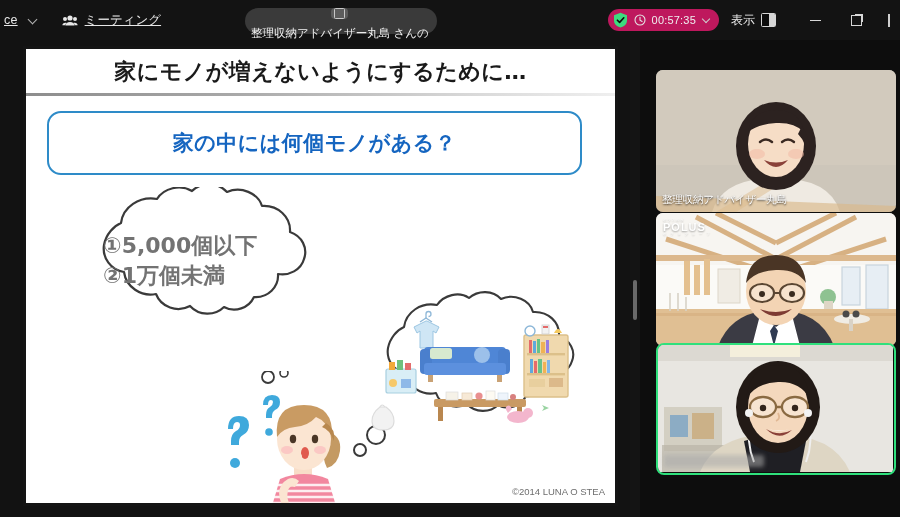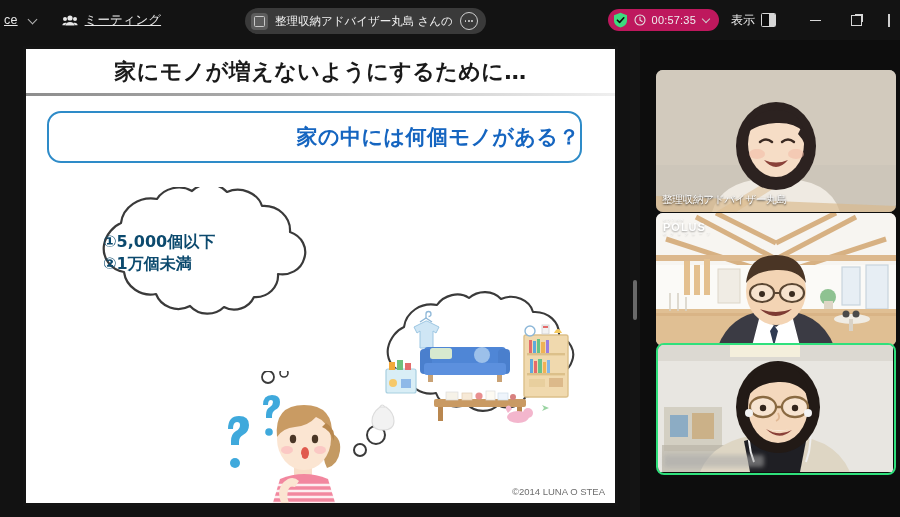--- a/index.html
+++ b/index.html
@@ -73,20 +73,21 @@
   .tb-center {
     position: absolute;
     left: 245px; top: 8px;
     height: 26px;
     display: flex;
     align-items: center;
     gap: 7px;
     background: #3a3a3a;
     border-radius: 13px;
     padding: 0 8px 0 6px;
+    flex-direction: column;
   }
   .share-chip {
     width: 17px; height: 17px;
     border-radius: 4px;
     background: #5c5c5c;
     display: flex;
     align-items: center;
     justify-content: center;
   }
   .share-chip .inner {
@@ -233,48 +234,48 @@
   .title-rule {
     position: absolute;
     left: 0; top: 44px;
     width: 100%;
     height: 3px;
     background: linear-gradient(to right, #8d8d8d 0%, #a8a8a8 35%, #d8d8d8 75%, #efefef 100%);
   }
   .qbox {
     position: absolute;
     left: 21px; top: 62px;
-    width: 535px; height: 52px;
+    width: 535px; height: 64px;
     border: 2.5px solid #2e8bc8;
     border-radius: 14px;
     box-sizing: border-box;
     display: flex;
     align-items: center;
-    justify-content: flex-end;
+    justify-content: center;
   }
   .qbox .txt {
     font-size: 21px;
     font-weight: bold;
     color: #1565c0;
     font-family: "DejaVu Sans", "Liberation Sans", sans-serif;
     letter-spacing: .5px;
   }
 
   
   .cloud-left {
     position: absolute;
     left: 35px; top: 138px;
     width: 290px; height: 160px;
   }
   .opts {
     position: absolute;
     left: 42px; top: 44px;
-    font-size: 16px;
+    font-size: 22px;
     font-weight: bold;
-    color: #0c4a6e;
+    color: #737373;
     line-height: 1.38;
     font-family: "DejaVu Sans", "Liberation Sans", sans-serif;
     white-space: nowrap;
   }
 
   .cloud-right {
     position: absolute;
     left: 320px; top: 238px;
     width: 265px; height: 175px;
   }

